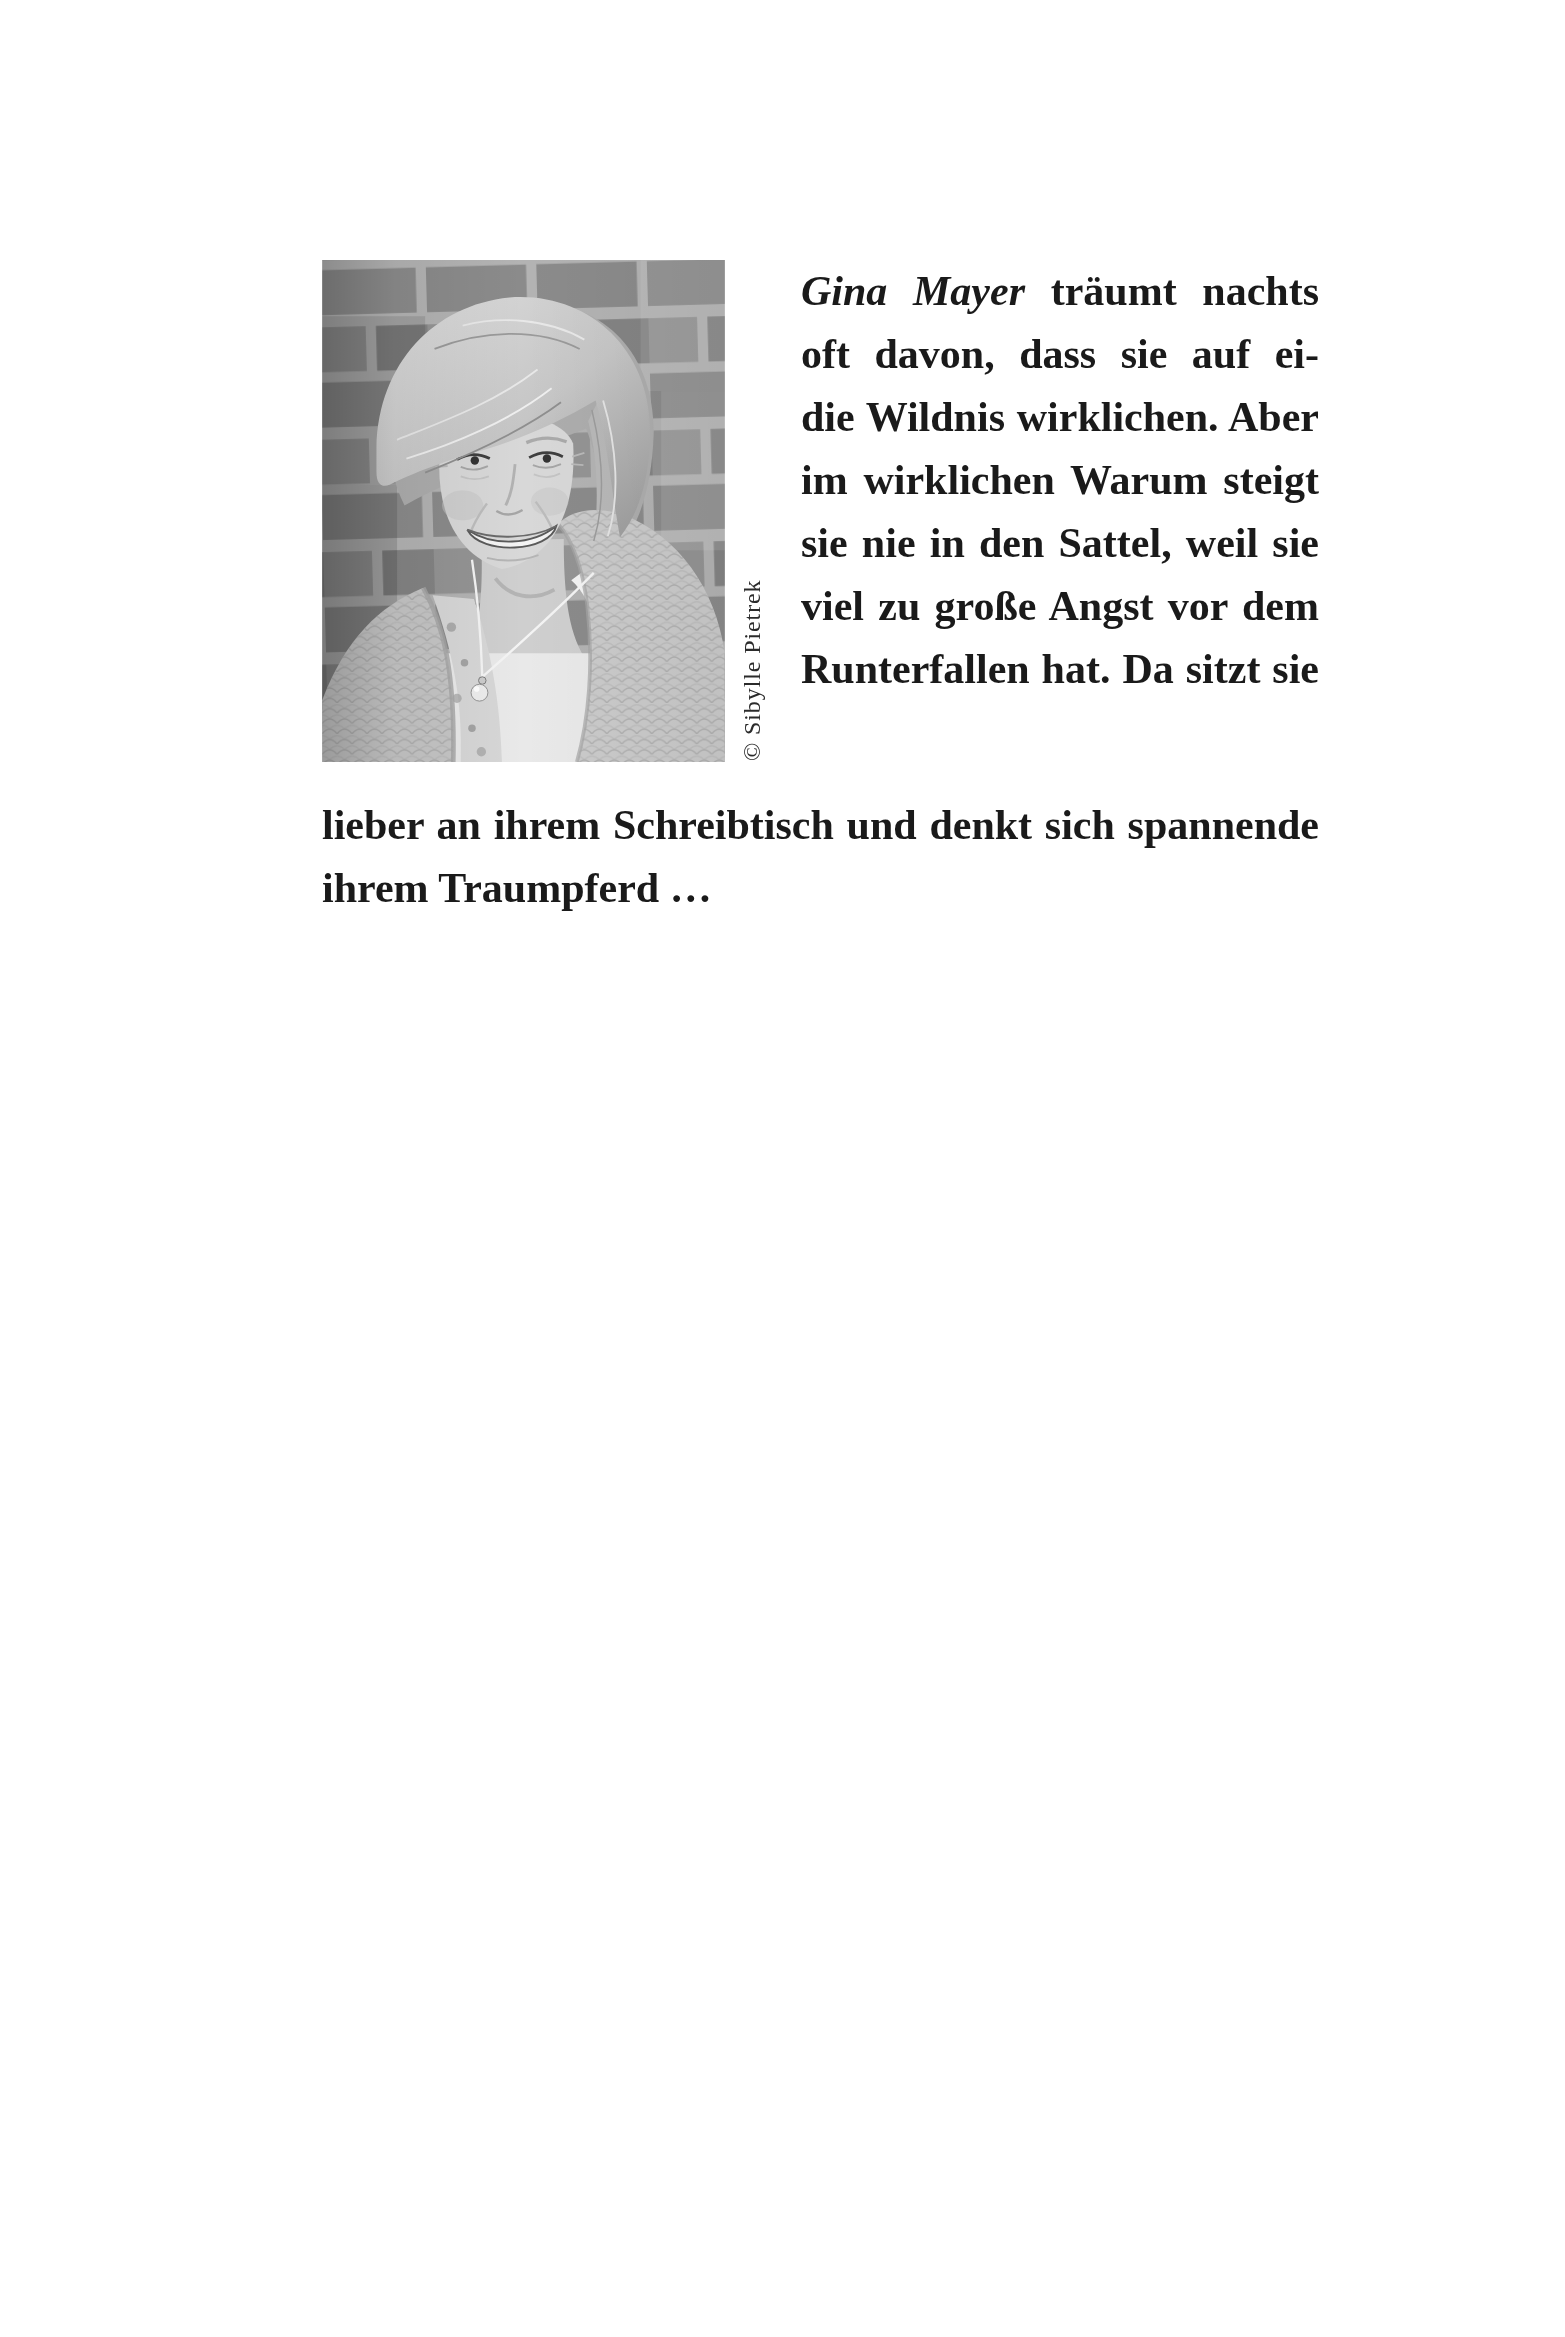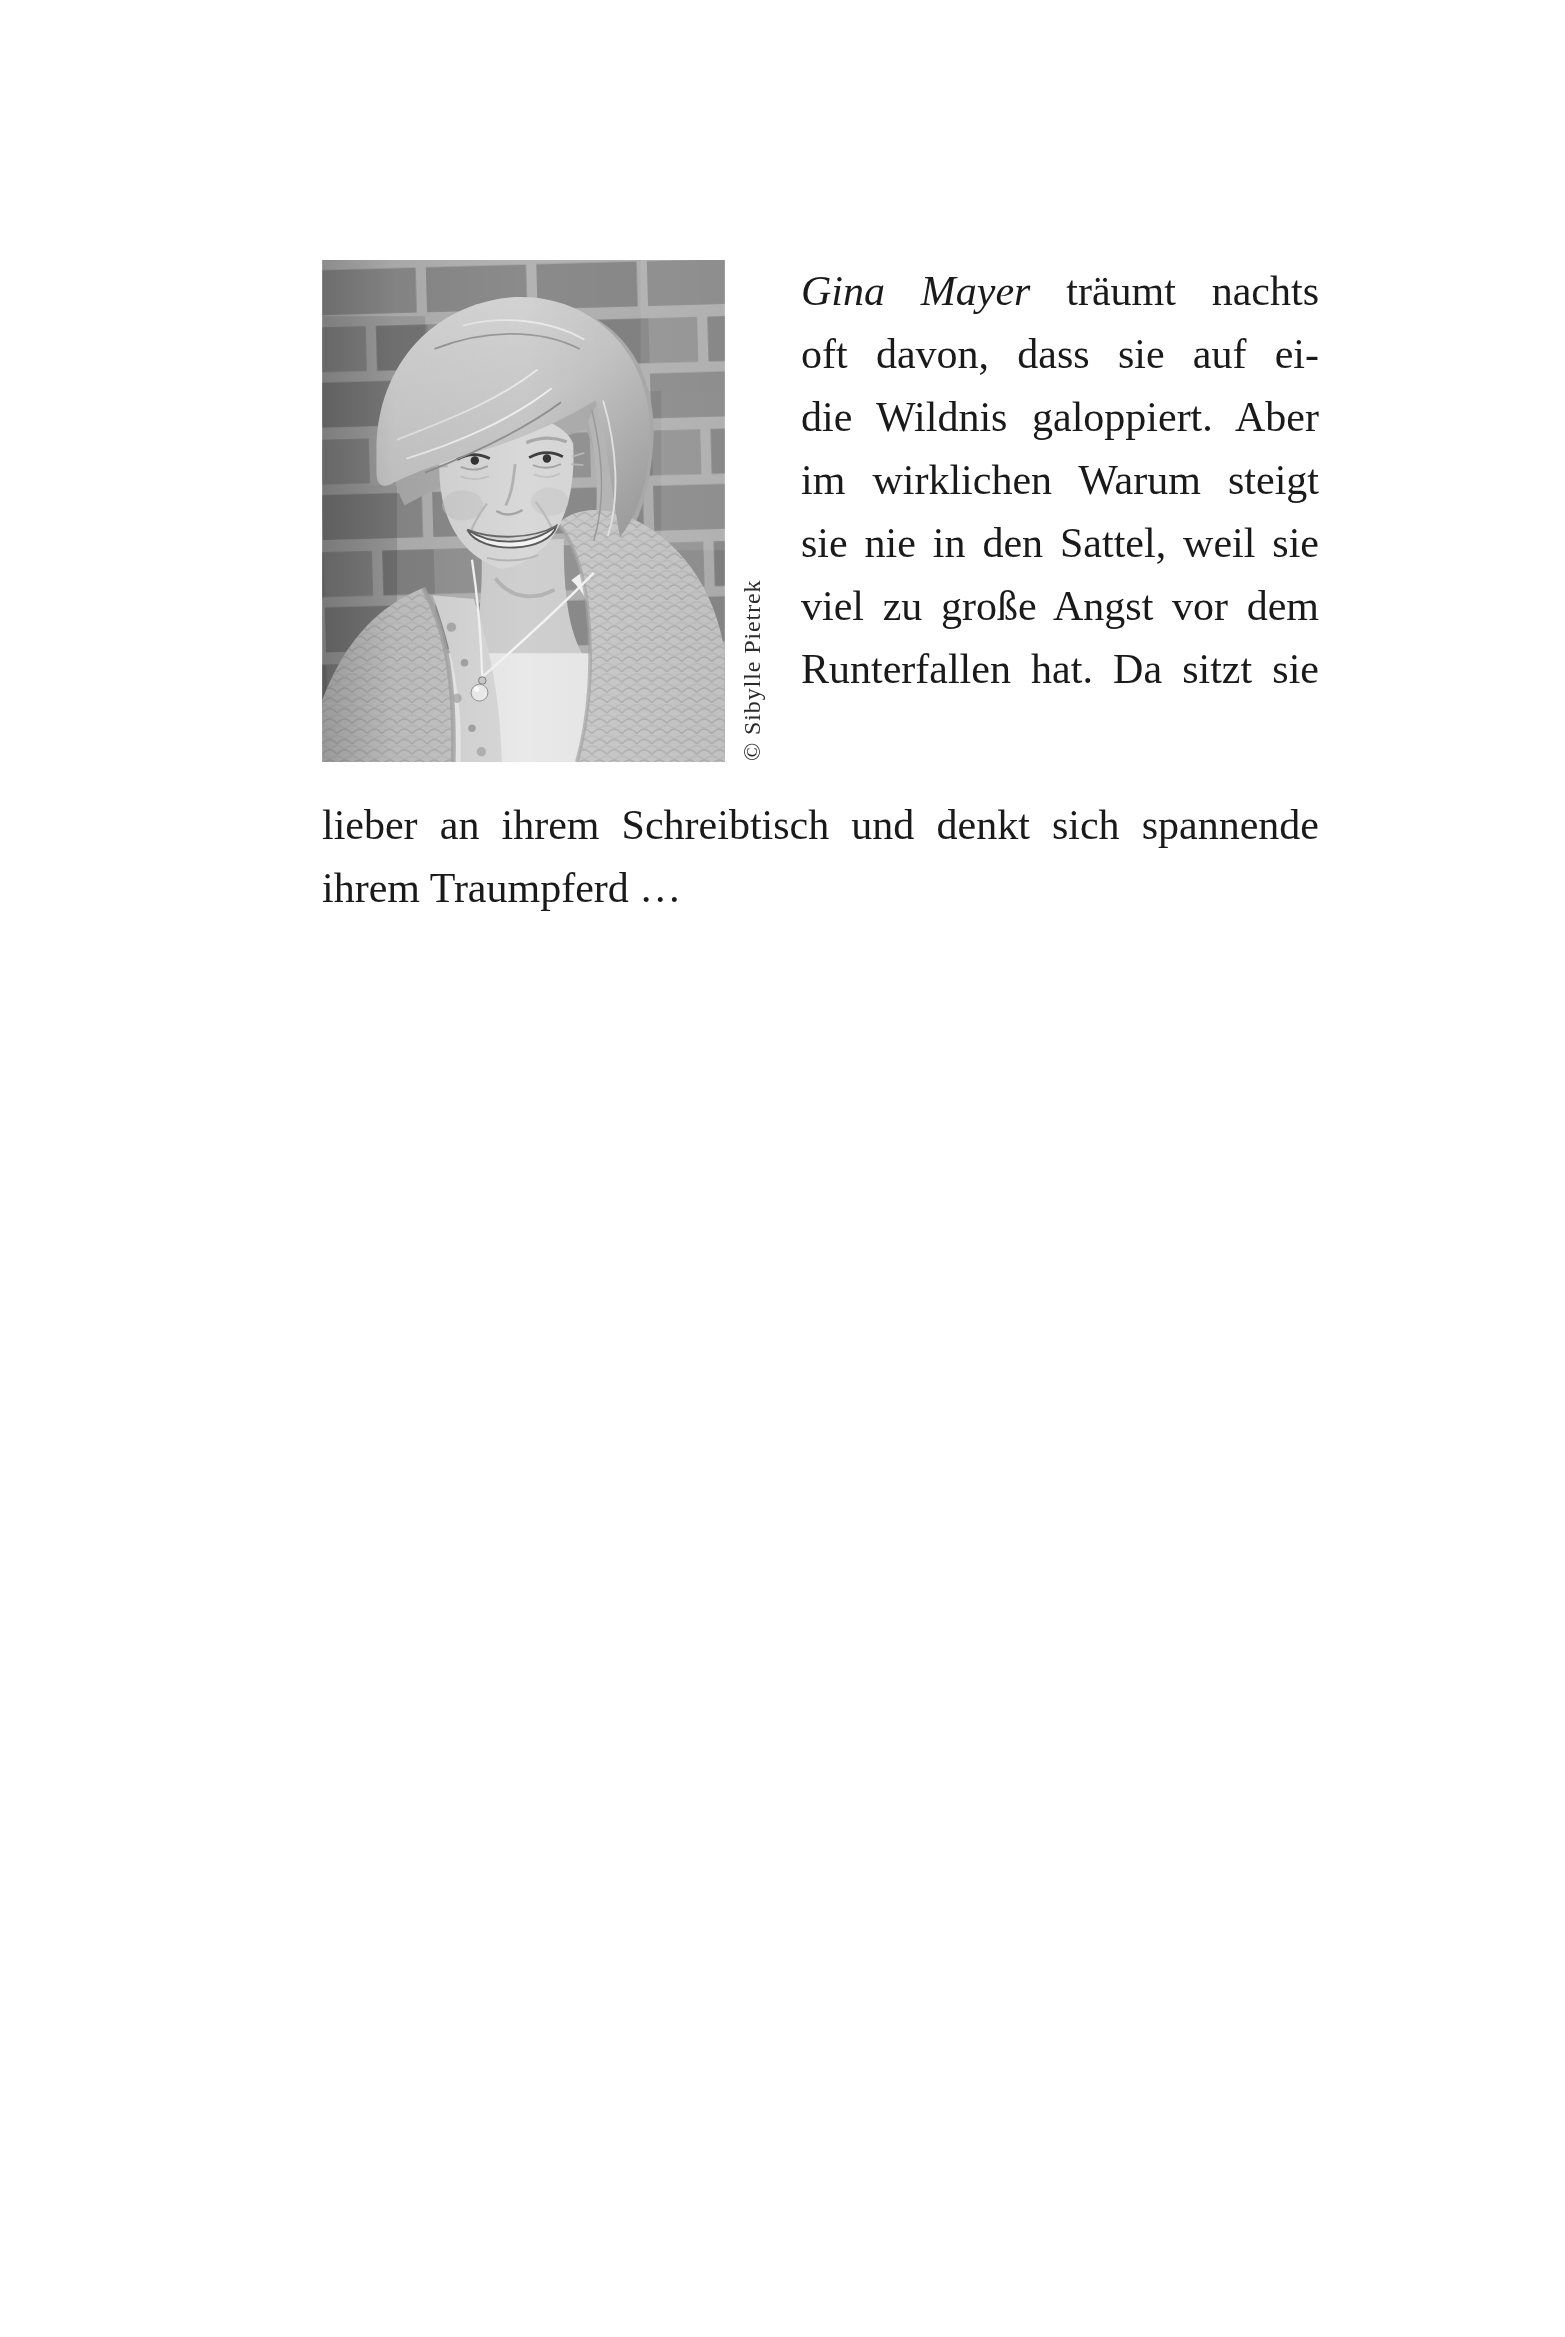--- a/index.html
+++ b/index.html
@@ -41,20 +41,21 @@
     letter-spacing: 0.9px;
     white-space: nowrap;
     color: #2b2b2b;
   }
   
   .bio-col {
     position: absolute;
     font-size: 42px;
     line-height: 63px;
     color: #1a1a1a;
+    font-weight: bold;
   }
   .bio-side {
     left: 801px;
     top: 260px;
     width: 518px;
   }
   .bio-full {
     left: 322px;
     top: 794px;
     width: 997px;
@@ -187,21 +188,21 @@
         <rect width="430" height="536" fill="url(#vig)"></rect>
       </g>
     </svg>
   </figure>
 
   <div class="credit">© Sibylle Pietrek</div>
 
   <div class="bio-col bio-side">
     <div class="line"><span class="it">Gina Mayer</span> <span>träumt nachts</span></div>
     <div class="line">oft davon, dass sie auf ei-</div>
-    <div class="line">die Wildnis galoppiert. Aber</div>
+    <div class="line">die Wildnis wirklichen. Aber</div>
     <div class="line">im wirklichen Warum steigt</div>
     <div class="line">sie nie in den Sattel, weil sie</div>
     <div class="line">viel zu große Angst vor dem</div>
     <div class="line">Runterfallen hat. Da sitzt sie</div>
   </div>
 
   <div class="bio-col bio-full">
     <div class="line">lieber an ihrem Schreibtisch und denkt sich spannende</div>
     <div class="line last">ihrem Traumpferd …</div>
   </div>

